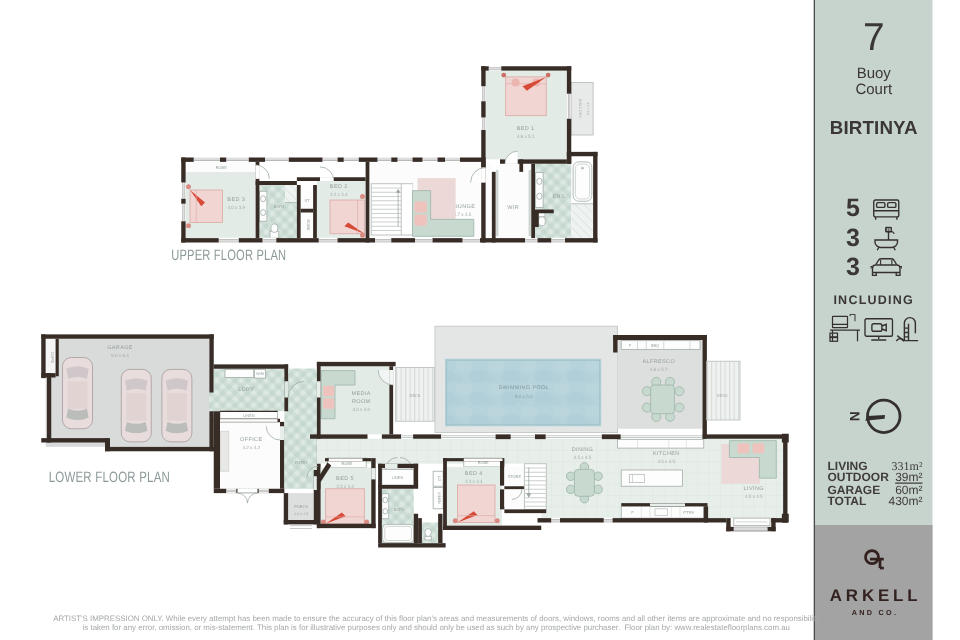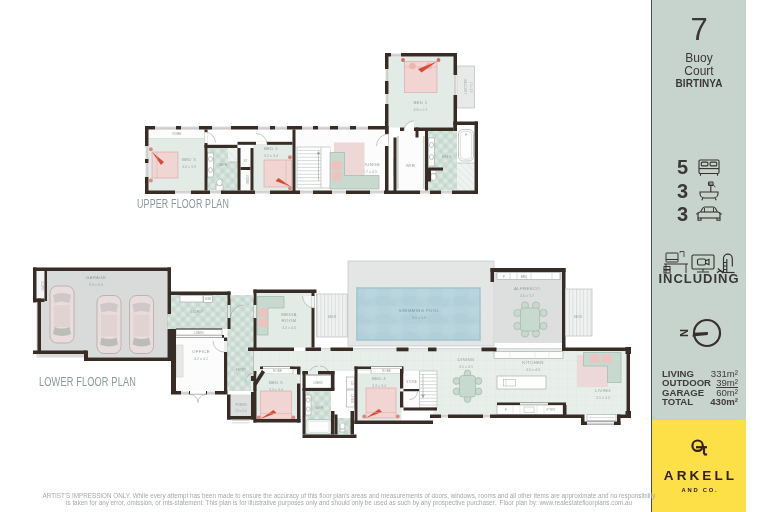--- a/index.html
+++ b/index.html
@@ -1,19 +1,19 @@
 <!DOCTYPE html>
 <html><head>
 <meta charset="utf-8">
 <style>
   html,body{margin:0;padding:0;}
   body{width:768px;height:512px;background:#ffffff;font-family:"Liberation Sans",sans-serif;overflow:hidden;position:relative;}
   #plansvg{position:absolute;left:0;top:0;}
   #sidebar{position:absolute;left:651px;top:0;width:95px;height:512px;background:#c6d4cd;border-left:1.5px solid #4c4a48;box-sizing:border-box;color:#3b3736;text-align:center;}
-  #pinkblk{position:absolute;left:0;top:420px;width:100%;height:92px;background:#fde047;}
+  #pinkblk{position:absolute;left:0;top:420px;width:100%;height:92px;background:#a3a3a3;}
   .sb-small{font-size:12px;line-height:13px;}
   #discl{position:absolute;left:0px;top:491.5px;width:698px;text-align:center;font-size:6.3px;line-height:7.2px;color:#a4a9a7;white-space:nowrap;}
 </style>
 </head>
 <body>
 
 <svg id="plansvg" width="768" height="512" viewBox="0 0 768 512">
 <defs>
 <style>
  .w{fill:#372c26;}
@@ -805,21 +805,21 @@
 
 <text class="ttl" x="39" y="385.5" textLength="97" lengthAdjust="spacingAndGlyphs">LOWER FLOOR PLAN</text>
 </svg>
 
 <div id="sidebar">
 
   <div style="font-size:31px;line-height:33px;margin-top:13px;">7</div>
 
   <div class="sb-small" style="margin-top:6px;">Buoy<br>Court</div>
 
-  <div style="font-size:10px;font-weight:bold;letter-spacing:.1px;margin-top:0;">BIRTINYA</div>
+  <div style="font-size:15px;font-weight:bold;letter-spacing:.1px;margin-top:16px;">BIRTINYA</div>
 
   <div style="position:absolute;left:0;top:156px;width:100%;height:22px;">
     <span style="position:absolute;right:58px;top:0;font-size:20px;font-weight:bold;">5</span>
     <svg style="position:absolute;left:45px;top:3px;" width="24" height="18" viewBox="0 0 24 18">
       <g fill="none" stroke="#35302e" stroke-width="1.1">
         <rect x="2" y="1" width="20" height="13.5" rx="1.2"></rect>
         <rect x="4.3" y="3.1" width="6.6" height="3.8" rx="1"></rect>
         <rect x="13.1" y="3.1" width="6.6" height="3.8" rx="1"></rect>
         <path d="M2 9.6h20"></path>
         <path d="M3.5 14.5v2.3M20.5 14.5v2.3"></path>
@@ -848,21 +848,21 @@
         <path d="M2 12V8.5C2 7 3 6 4.5 6l2-3.4C7 1.6 8 1 9 1h8c1 0 2 .6 2.5 1.6L21.5 6C23 6 24 7 24 8.5V12"></path>
         <path d="M2 12h22"></path>
         <path d="M5 6h16"></path>
         <path d="M2 12v2.3h3V12M21 12v2.3h3V12"></path>
         <path d="M8.5 2v4M17.5 2v4" stroke-width="0.9"></path>
         <path d="M2 7.2 H0.9 V8.8 M24 7.2 h1.1 V8.8" stroke-width="0.9"></path>
       </g>
     </svg>
   </div>
 
-  <div style="position:absolute;left:0;top:235px;width:100%;font-size:13px;font-weight:bold;letter-spacing:1.0px;margin-top:36px;">INCLUDING</div>
+  <div style="position:absolute;left:0;top:235px;width:100%;font-size:10px;font-weight:bold;letter-spacing:1.0px;">INCLUDING</div>
 
   <svg style="position:absolute;left:11px;top:251px;" width="26" height="24" viewBox="0 0 26 24">
     <g fill="none" stroke="#35302e" stroke-width="1">
       <rect x="3" y="2" width="12" height="9" rx="0.5"></rect>
       <path d="M3 8.5h12"></path>
       <path d="M1 13h24"></path>
       <path d="M3 13v9M23 13v9"></path>
       <rect x="1" y="15.5" width="6" height="3"></rect>
       <rect x="1" y="19" width="6" height="3"></rect>
       <path d="M17 2V0.5h4V6" stroke-width="0.8"></path>
@@ -889,24 +889,24 @@
     </g>
   </svg>
 
   <svg style="position:absolute;left:23px;top:315px;" width="50" height="38" viewBox="0 0 50 38">
     <circle cx="32" cy="18" r="13" fill="none" stroke="#35302e" stroke-width="2.2"></circle>
     <polygon points="17.2,21.6 18.7,17.7 33,16.9 32.7,19.9" fill="#35302e"></polygon>
     <text x="8" y="18" transform="rotate(90 8 18)" font-size="11" font-weight="bold" fill="#35302e" text-anchor="middle" dominant-baseline="middle" font-family="Liberation Sans,sans-serif">N</text>
   </svg>
 
   <div style="position:absolute;left:10px;top:368.5px;width:76px;font-size:9.6px;font-weight:bold;text-align:left;line-height:9.6px;color:#403c3a;">
-    <div>LIVING<span style="float:right;font-weight:normal;">331m²</span></div>
+    <div>LIVING<span style="float:right;font-weight:normal;font-family:Liberation Serif, serif;">331m²</span></div>
     <div>OUTDOOR<span style="float:right;font-weight:normal;text-decoration:underline;">39m²</span></div>
     <div>GARAGE<span style="float:right;font-weight:normal;">60m²</span></div>
-    <div>TOTAL<span style="float:right;font-weight:bold;">430m²</span></div>
+    <div>TOTAL<span style="float:right;font-weight:normal;">430m²</span></div>
   </div>
 
   <div id="pinkblk">
     
     <svg style="margin-top:18px;" width="17" height="20" viewBox="0 0 17 20">
       <g fill="none" stroke="#33211f" stroke-width="2.2">
         <circle cx="6.6" cy="7.7" r="5.2"></circle>
         <path d="M5 9.2 H16"></path>
         <path d="M13 9.2 V16.3"></path>
       </g>

